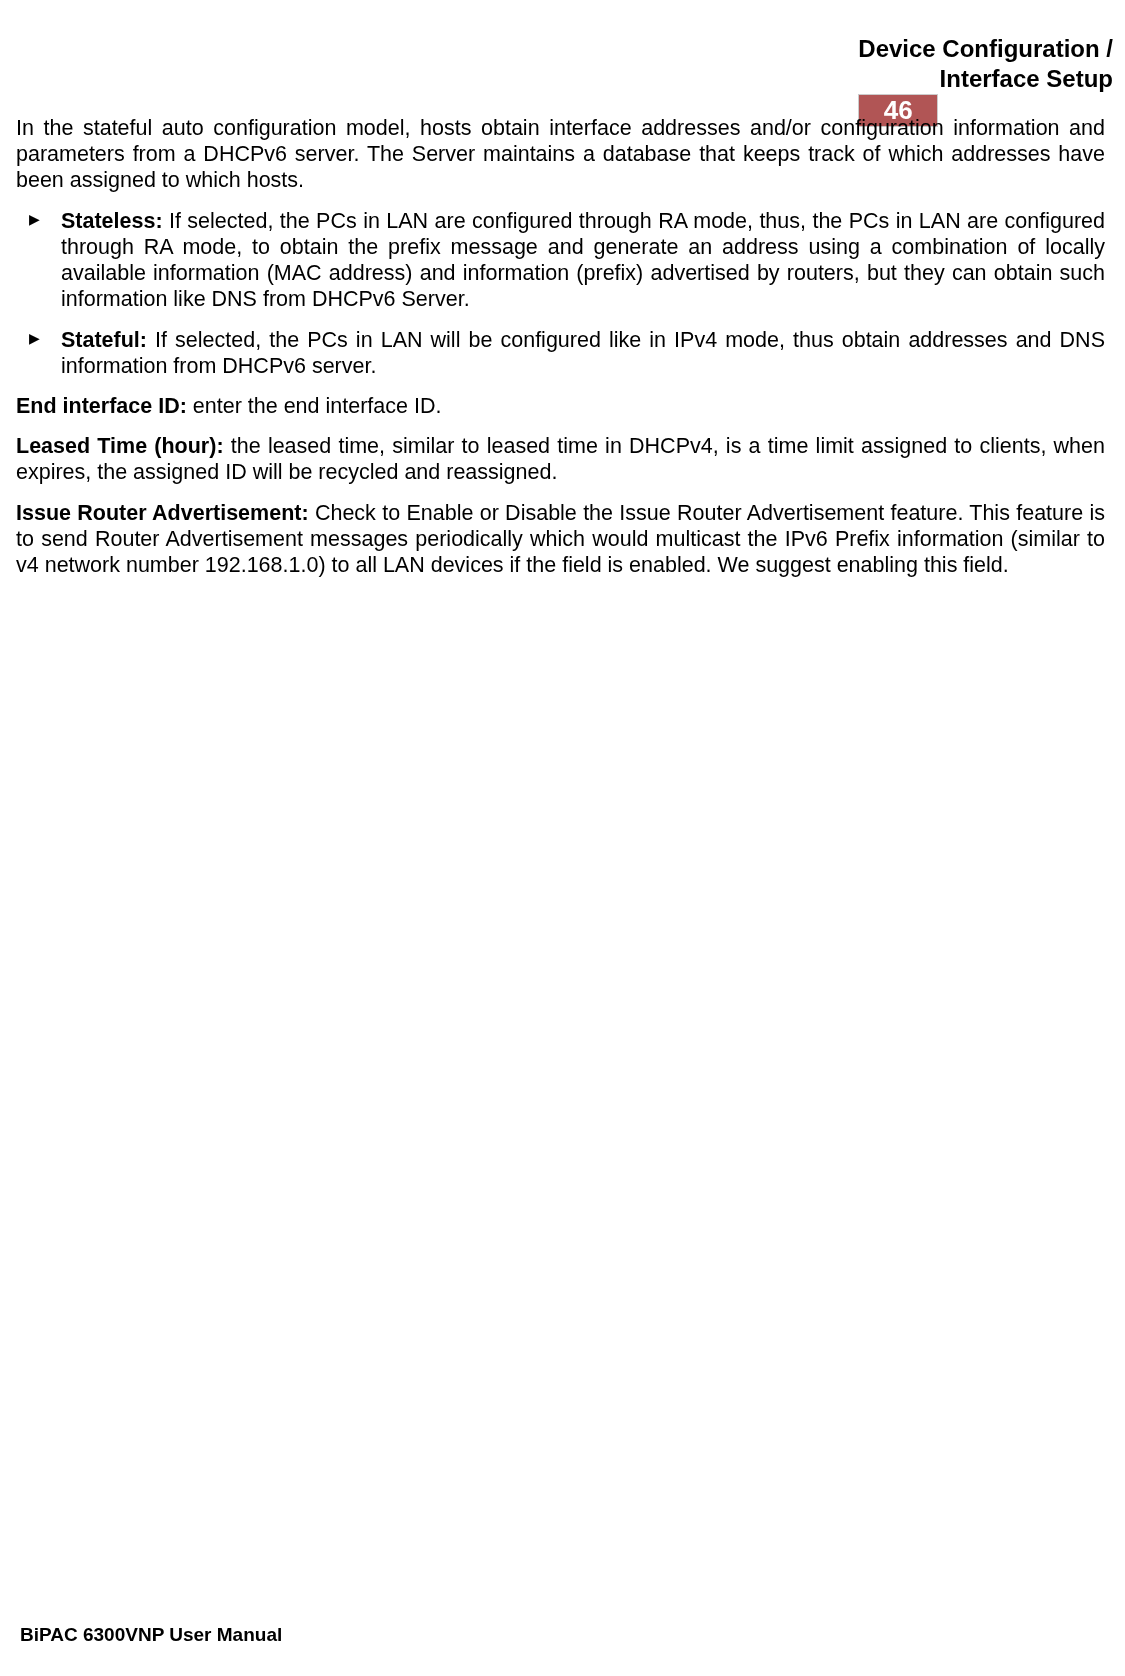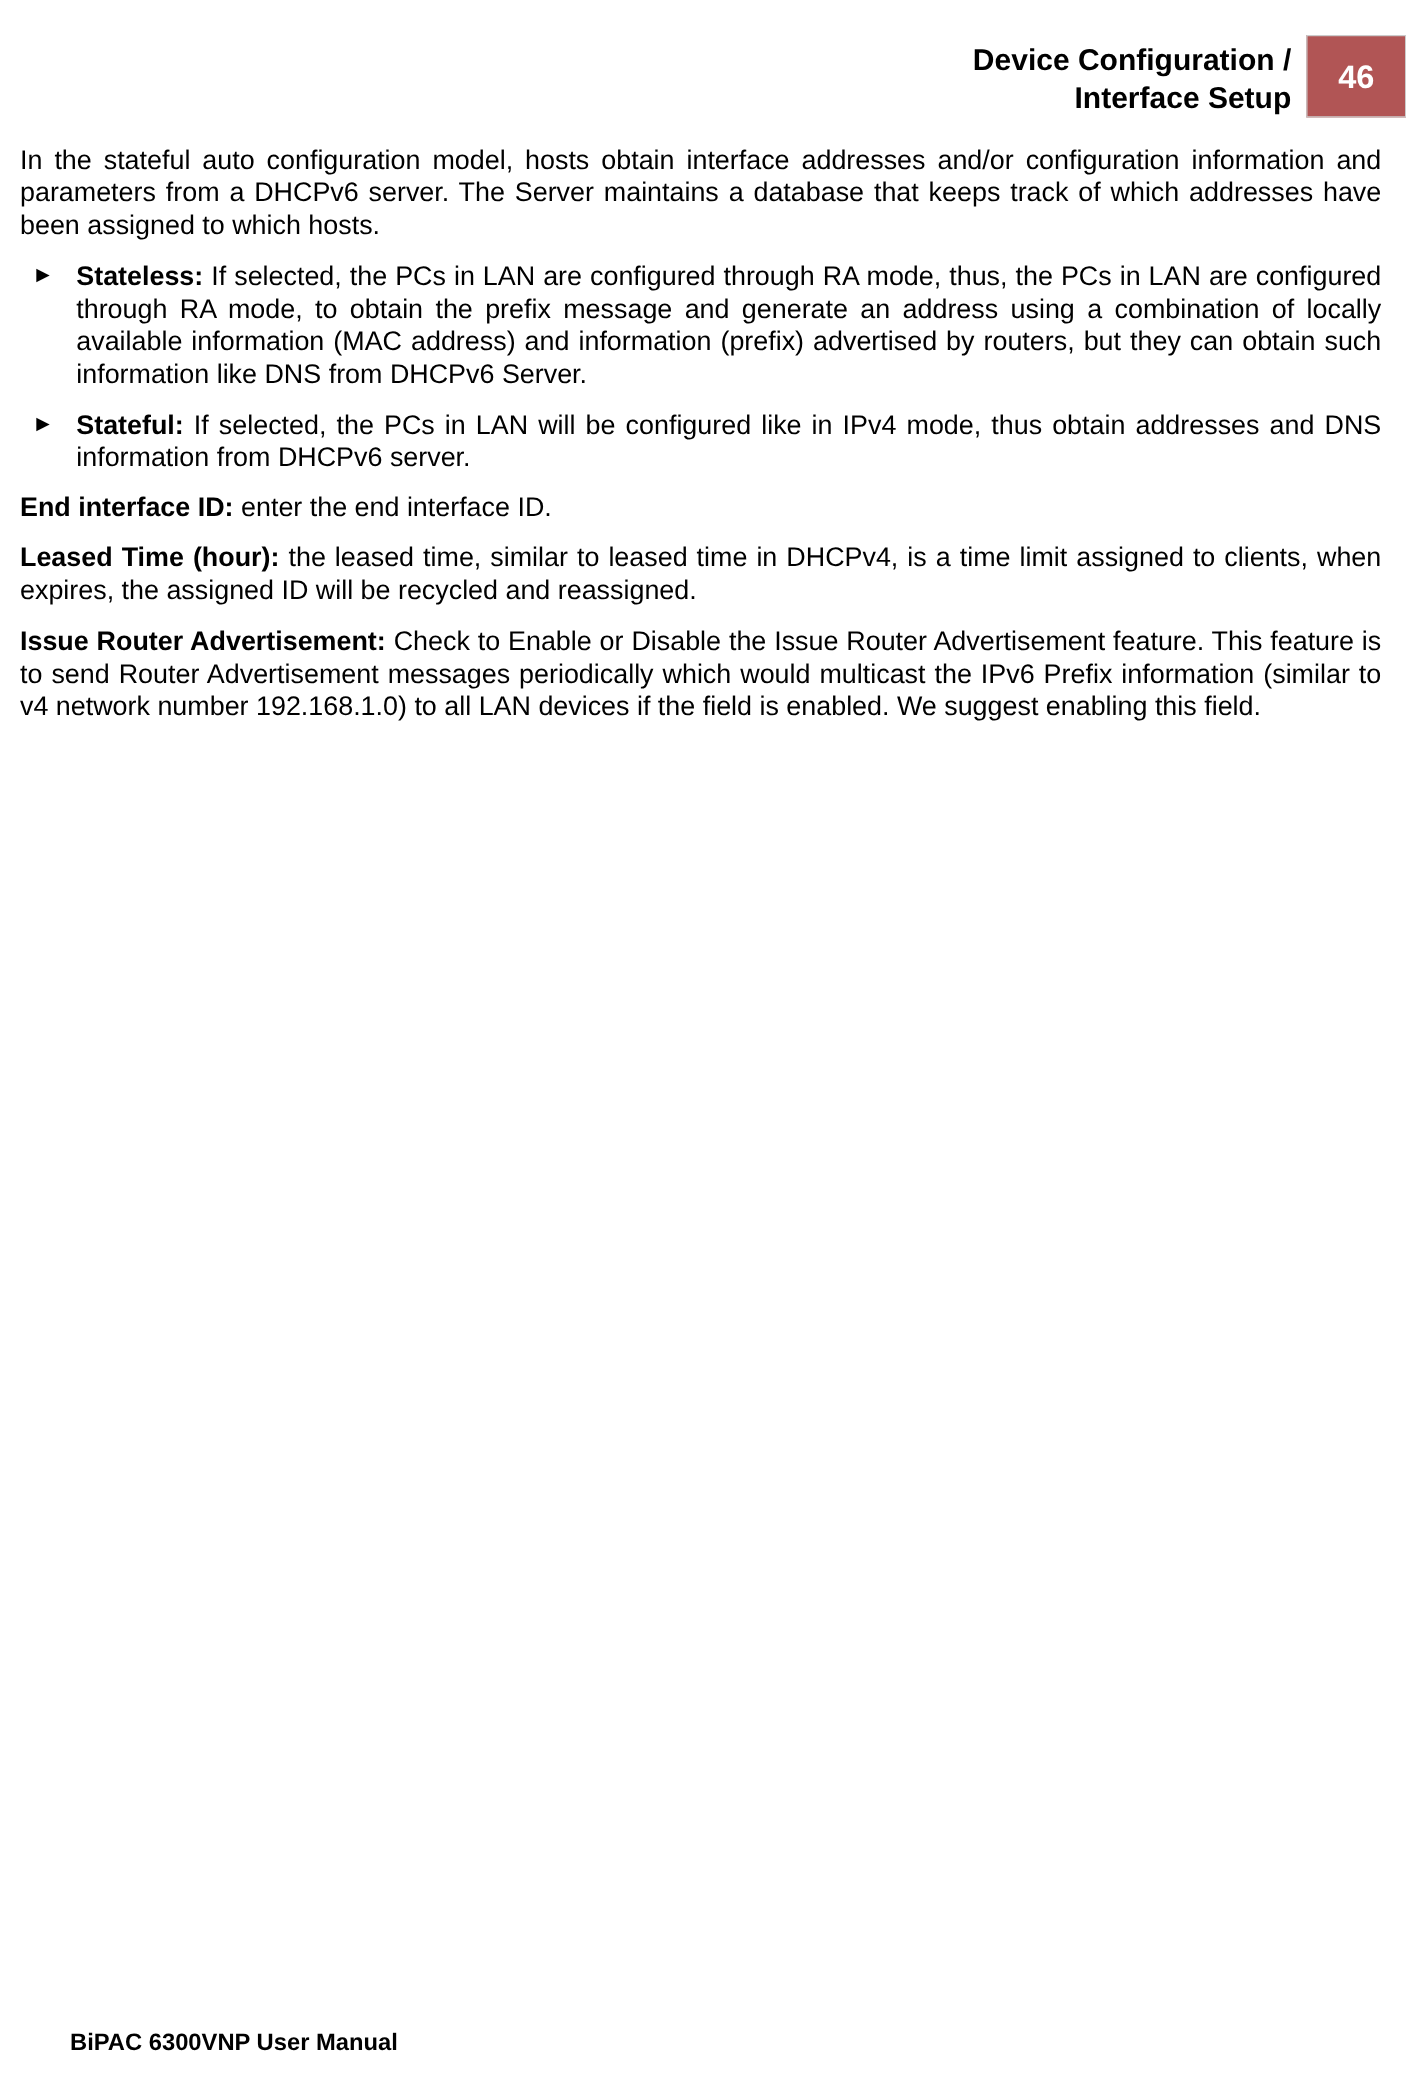--- a/index.html
+++ b/index.html
@@ -1,18 +1,19 @@
 <!DOCTYPE html>
 <html><head>
   <meta charset="utf-8">
   <style>
     * {
       margin: 0;
       padding: 0;
       box-sizing: border-box;
+      flex-direction: column;
     }
     body {
       font-family: Arial, Helvetica, sans-serif;
       width: 1125px;
       height: 1676px;
       position: relative;
       background: #fff;
       color: #000;
     }
     .header {
@@ -73,21 +74,20 @@
       left: -32px;
       top: 3px;
       font-size: 14px;
     }
     .footer {
       position: absolute;
       bottom: 30px;
       left: 20px;
       font-weight: bold;
       font-size: 19px;
-      margin-left: 36px;
     }
   </style>
 </head>
 <body>
 
 <div class="header">
   <div class="header-text">
     <div>Device Configuration /</div>
     <div>Interface Setup</div>
   </div>

